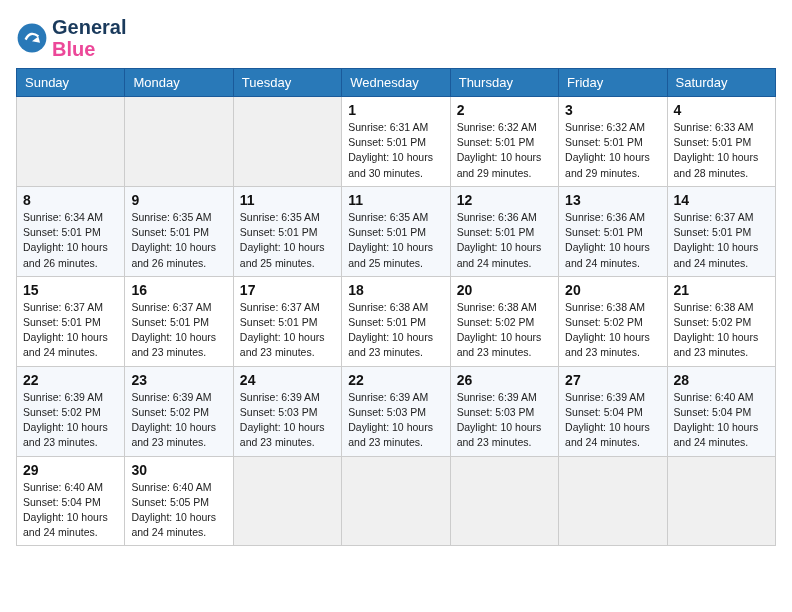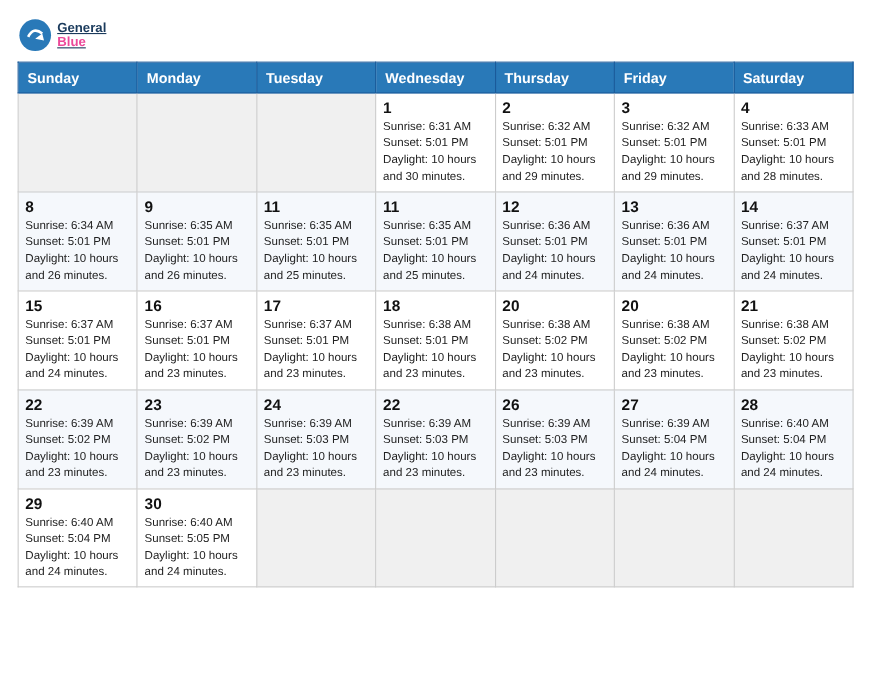--- a/index.html
+++ b/index.html
@@ -15,25 +15,24 @@
       justify-content: space-between;
       align-items: flex-start;
       margin-bottom: 8px;
     }
     .logo {
       display: flex;
       align-items: center;
       gap: 4px;
     }
     .logo-text {
-      font-size: 12px;
+      font-size: 20px;
       font-weight: bold;
       color: #1a3a5c;
       line-height: 1.1;
-      text-decoration: underline;
     }
     .logo-text span {
       color: #ec4899;
     }
     .logo-icon {
       width: 32px;
       height: 32px;
     }
     .title-area {
       text-align: right;
@@ -48,21 +47,21 @@
       color: #333;
     }
     .calendar-table {
       width: 100%;
       border-collapse: collapse;
       font-size: 11px;
     }
     .calendar-table th {
       background-color: #2979b8;
       color: #fff;
-      font-weight: bold;
+      font-weight: normal;
       font-size: 13px;
       padding: 6px 8px;
       text-align: left;
       border: 1px solid #1a5a9a;
     }
     .calendar-table td {
       border: 1px solid #ccc;
       vertical-align: top;
       padding: 5px 6px;
       width: 107px;

